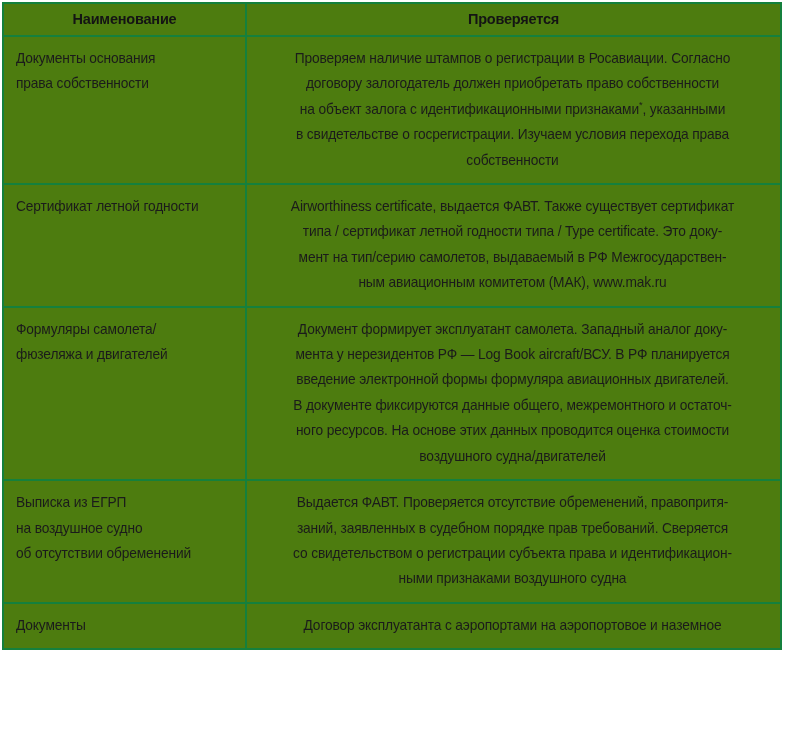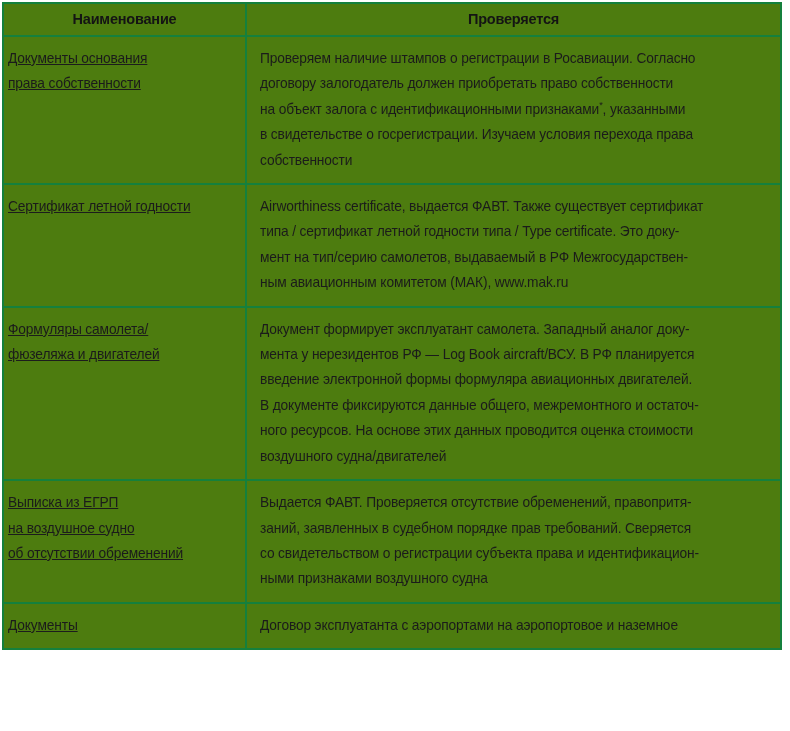--- a/index.html
+++ b/index.html
@@ -47,25 +47,25 @@
     padding: 6px 6px 7px 6px;
     height: 18px;
     line-height: 18px;
     color: #141414;
     font-stretch: condensed;
   }
   .cell-inner {
     padding: 9px 10px 10px 10px;
   }
   .cell-name .cell-inner {
-    padding-left: 4px;
-    text-decoration: underline;
+    padding-left: 12px;
   }
   .cell-comment .cell-inner {
-    padding-left: 13px;
+    padding-left: 23px;
+    text-align: center;
   }
   .line {
     display: block;
     font-size: 14.2px;
     line-height: 25.4px;
     white-space: pre;
     letter-spacing: -0.15px;
     color: #1b1b1b;
     transform: scaleX(0.97);
     transform-origin: left center;

